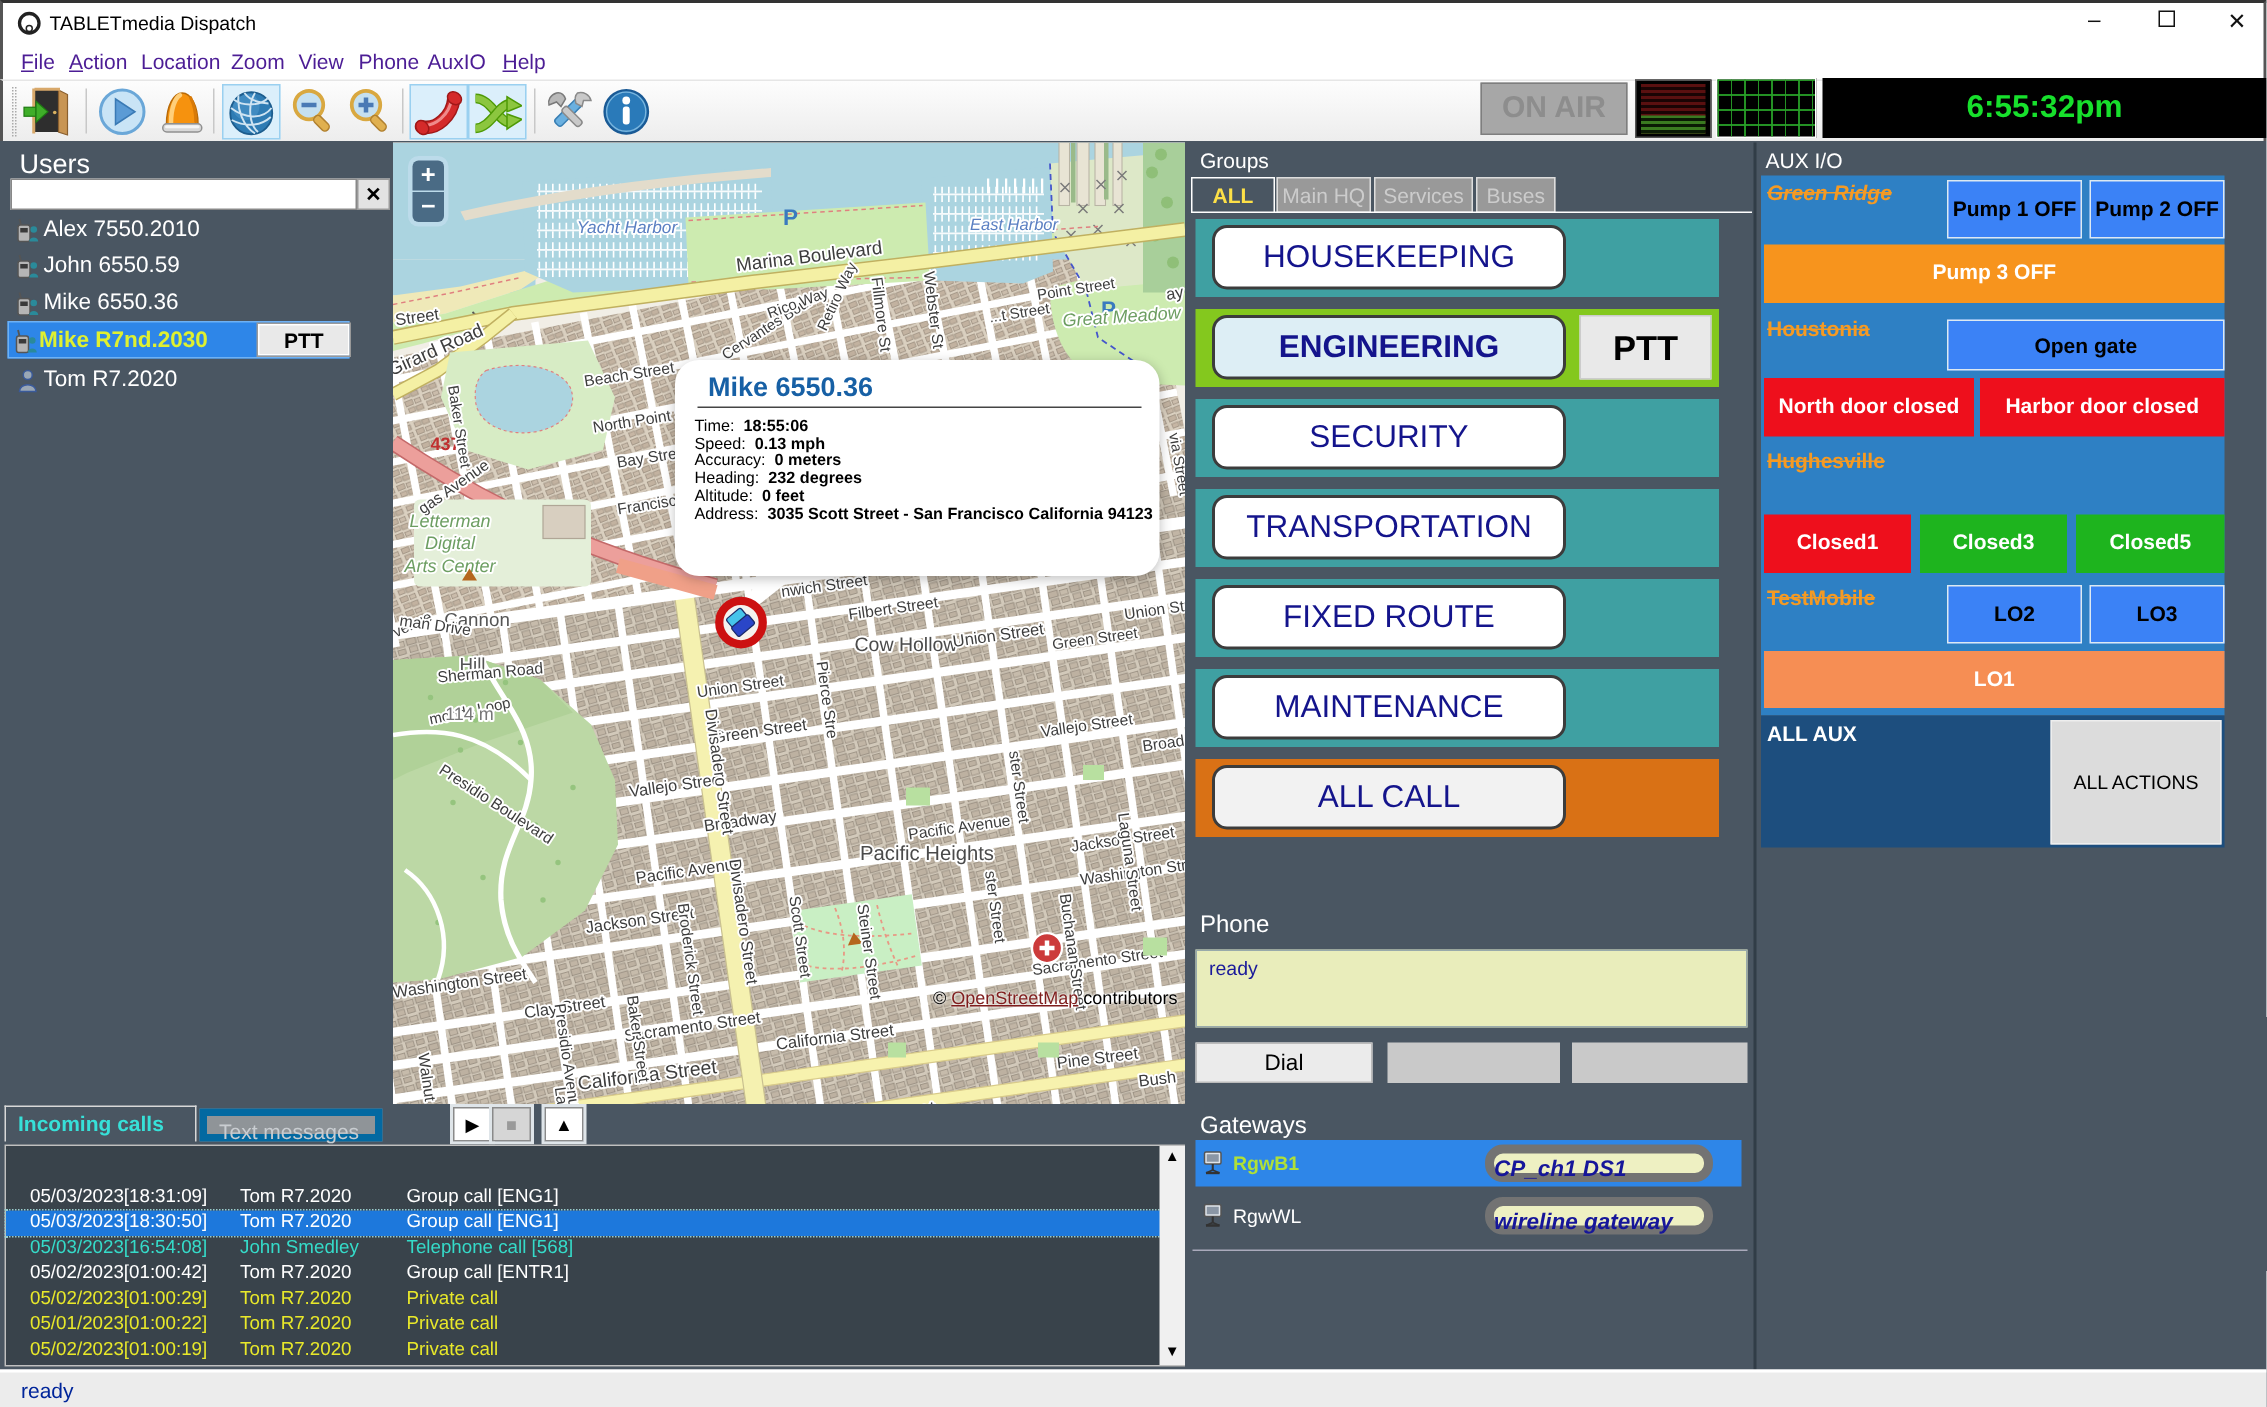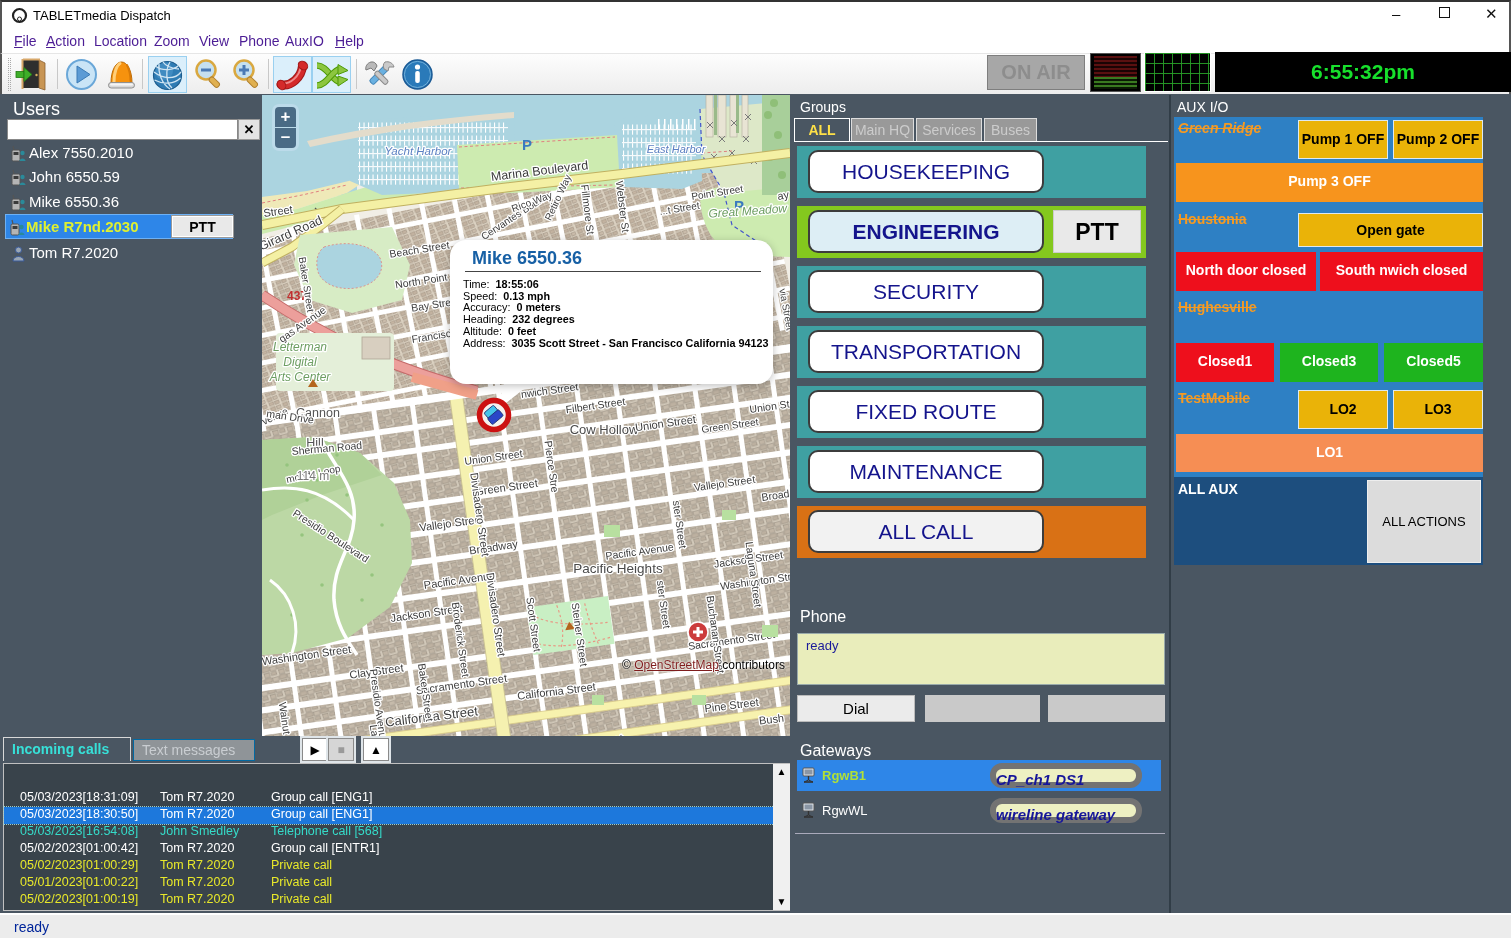--- a/index.html
+++ b/index.html
@@ -26,39 +26,39 @@
 #usearch { left:7px; top:119px; width:231px; height:21px; background:#fff; border:1px solid #888; }
 #uclear { left:238px; top:119px; width:22px; height:21px; background:#e3e3e3; border:1px solid #9a9a9a; color:#000; font-weight:bold; font-size:13px; text-align:center; line-height:19px; }
 .urow { left:7px; width:253px; height:24px; color:#fff; font-size:15px; line-height:24px; }
 .uicon { position:absolute; left:3px; top:4px; }
 #usel { left:5px; top:214px; width:228px; height:25px; background:#2e86e8; border:1px solid #6db1f5; color:#dff030; font-weight:bold; font-size:15px; line-height:24px; }
 #pttu { left:172px; top:216px; width:61px; height:21px; background:#e9e9e9; border:1px solid #fff; outline:1px solid #999; color:#000; font-weight:bold; font-size:14px; text-align:center; line-height:20px; }
 
 #map { left:262px; top:95px; width:528px; height:641px; background:#f1eee6; overflow:hidden; }
 
 #tabIncoming { left:3px; top:737px; width:128px; height:24px; background:#4a5662; border:1px solid #d8d8d8; border-bottom:none; color:#37e0d8; font-weight:bold; font-size:14px; line-height:22px; text-align:left; padding-left:8px; }
-#tabText { left:133px; top:739px; width:122px; height:22px; background:#8f9498; border:1px solid #0369a1; color:#c9cdd1; font-size:14px; line-height:20px; padding-left:8px; }
+#tabText { left:133px; top:739px; width:122px; height:22px; background:#8f9498; border:5px solid #0369a1; color:#c9cdd1; font-size:14px; line-height:20px; padding-left:8px; }
 .pbtn { top:738px; width:26px; height:23px; background:#fff; border:1px solid #8a8a8a; outline:2px solid #dfe5e9; text-align:center; font-size:12px; line-height:22px; color:#000; position:absolute; }
 #ctable { left:3px; top:763px; width:787px; height:148px; background:#39434b; border:1px solid #c0c0c0; }
 #chead { left:0px; top:0px; width:770px; height:22px; background:#fff; color:#000; font-size:13px; }
 .hdiv { top:0; width:1px; height:22px; background:#d0d0d0; position:absolute; }
 .trow { left:0; width:770px; height:17px; font-size:12.5px; position:absolute; white-space:nowrap; }
 .c1 { position:absolute; left:16px; } .c2 { position:absolute; left:156px; } .c3 { position:absolute; left:267px; }
 #vscroll { left:769px; top:0px; width:17px; height:146px; background:#f0f0f0; }
 #statusbar { left:0px; top:913px; width:1511px; height:25px; background:#ececec; border-top:2px solid #fff; color:#00259a; font-size:14px; }
 
 #groupslbl { left:800px; top:99px; color:#fff; font-size:14px; }
 .gtab { top:118px; height:24px; position:absolute; font-size:14px; line-height:22px; text-align:center; }
 .grow { left:797px; width:349px; height:52px; position:absolute; }
 .gbtn { position:absolute; left:11px; top:4px; width:236px; height:43px; background:#fff; border:2px solid #3c3c3c; border-radius:10px; color:#14148c; font-size:21px; text-align:center; line-height:40px; }
 
 #auxlbl { left:1177px; top:99px; color:#fff; font-size:14px; }
 .auxlabel { position:absolute; color:#f59a23; font-weight:bold; font-size:14px; text-decoration:line-through; }
 .auxbtn { position:absolute; font-weight:bold; font-size:14px; text-align:center; }
-.graybtn { background:#eab308; border:1px solid #dce9f2; color:#000; }
+.graybtn { background:#3b82f6; border:1px solid #dce9f2; color:#000; }
 
 #phonelbl { left:800px; top:608px; color:#fff; font-size:16px; }
 #phonebox { left:797px; top:633px; width:368px; height:52px; background:#e9edbb; border:1px solid #9aa; color:#1a1a9a; font-size:13px; padding:4px 8px; }
 .dialbtn { top:695px; height:27px; position:absolute; font-size:15px; color:#000; text-align:center; }
 
 #gwlbl { left:800px; top:742px; color:#fff; font-size:16px; }
 .gwbtn { position:absolute; background:#eef0c2; border:6px solid #737373; border-radius:12px; color:#16169a; font-weight:bold; font-size:15px; text-align:left;font-style:italic; }
 </style>
 </head>
 <body>
@@ -1070,21 +1070,21 @@
 
 <div class="abs" id="auxlbl">AUX I/O</div>
 <div class="abs" style="left:1174px;top:117px;width:309px;height:360px;background:#2e80c4;"></div>
 <div class="abs auxlabel" style="left:1178px;top:120px;font-style:italic;">Green Ridge</div>
 <div class="abs auxbtn graybtn" style="left:1298px;top:120px;width:90px;height:39px;line-height:37px;">Pump 1 OFF</div>
 <div class="abs auxbtn graybtn" style="left:1393px;top:120px;width:90px;height:39px;line-height:37px;">Pump 2 OFF</div>
 <div class="abs auxbtn" style="left:1176px;top:163px;width:307px;height:39px;background:#f7941d;color:#fff;line-height:37px;">Pump 3 OFF</div>
 <div class="abs auxlabel" style="left:1178px;top:211px;">Houstonia</div>
 <div class="abs auxbtn graybtn" style="left:1298px;top:213px;width:185px;height:34px;line-height:32px;">Open gate</div>
 <div class="abs auxbtn" style="left:1176px;top:252px;width:140px;height:39px;background:#ee0f1c;color:#fff;line-height:37px;">North door closed</div>
-<div class="abs auxbtn" style="left:1320px;top:252px;width:163px;height:39px;background:#ee0f1c;color:#fff;line-height:37px;">South nwich closed</div>
+<div class="abs auxbtn" style="left:1320px;top:252px;width:163px;height:39px;background:#ee0f1c;color:#fff;line-height:37px;">Harbor door closed</div>
 <div class="abs auxlabel" style="left:1178px;top:299px;">Hughesville</div>
 <div class="abs auxbtn" style="left:1176px;top:343px;width:98px;height:39px;background:#ee0f1c;color:#fff;line-height:37px;">Closed1</div>
 <div class="abs auxbtn" style="left:1280px;top:343px;width:98px;height:39px;background:#1eb41e;color:#fff;line-height:37px;">Closed3</div>
 <div class="abs auxbtn" style="left:1384px;top:343px;width:99px;height:39px;background:#1eb41e;color:#fff;line-height:37px;">Closed5</div>
 <div class="abs auxlabel" style="left:1178px;top:390px;">TestMobile</div>
 <div class="abs auxbtn graybtn" style="left:1298px;top:390px;width:90px;height:39px;line-height:37px;">LO2</div>
 <div class="abs auxbtn graybtn" style="left:1393px;top:390px;width:90px;height:39px;line-height:37px;">LO3</div>
 <div class="abs auxbtn" style="left:1176px;top:434px;width:307px;height:38px;background:#f68e54;color:#fff;line-height:36px;">LO1</div>
 <div class="abs" style="left:1174px;top:477px;width:309px;height:88px;background:#1d4e7e;"></div>
 <div class="abs" style="left:1178px;top:481px;color:#fff;font-weight:bold;font-size:14px;">ALL AUX</div>

